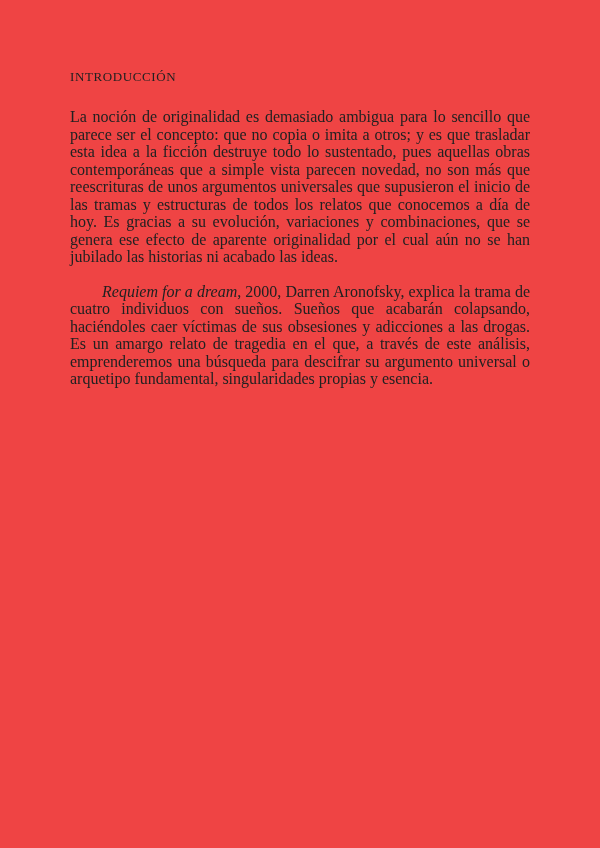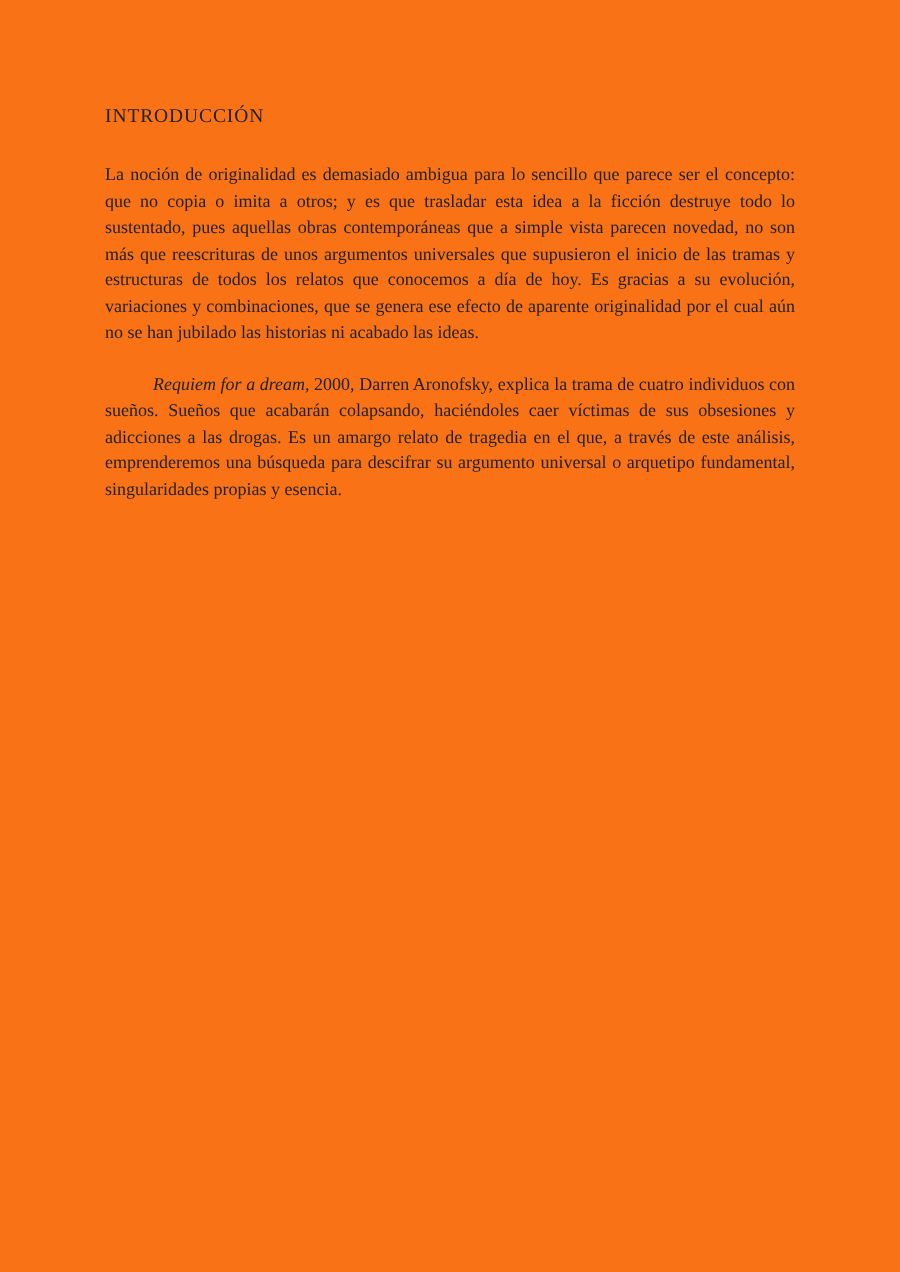--- a/index.html
+++ b/index.html
@@ -4,36 +4,36 @@
 <style>
   html, body {
     margin: 0;
     padding: 0;
     background: #ffffff;
   }
   .page {
     position: relative;
     width: 600px;
     height: 848px;
-    background: #f97316;
+    background: #ef4444;
     box-sizing: border-box;
     padding: 69px 70px 0 70px;
     font-family: "Liberation Serif", "DejaVu Serif", serif;
     color: #212121;
     overflow: hidden;
   }
   .doc-title {
     font-size: 13px;
     font-weight: 400;
     letter-spacing: 0.6px;
     margin: 0 0 23px 0;
     color: #212121;
   }
   .para {
-    font-size: 12px;
+    font-size: 16px;
     line-height: 17.5px;
     text-align: justify;
     margin: 0 0 17px 0;
     color: #212121;
   }
   .para em {
     font-style: italic;
     margin-left: 32px;
   }
 </style>

